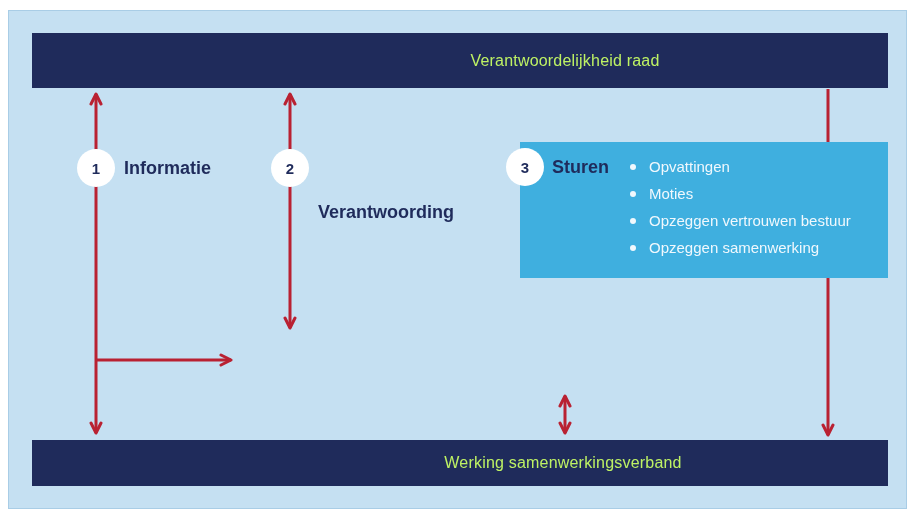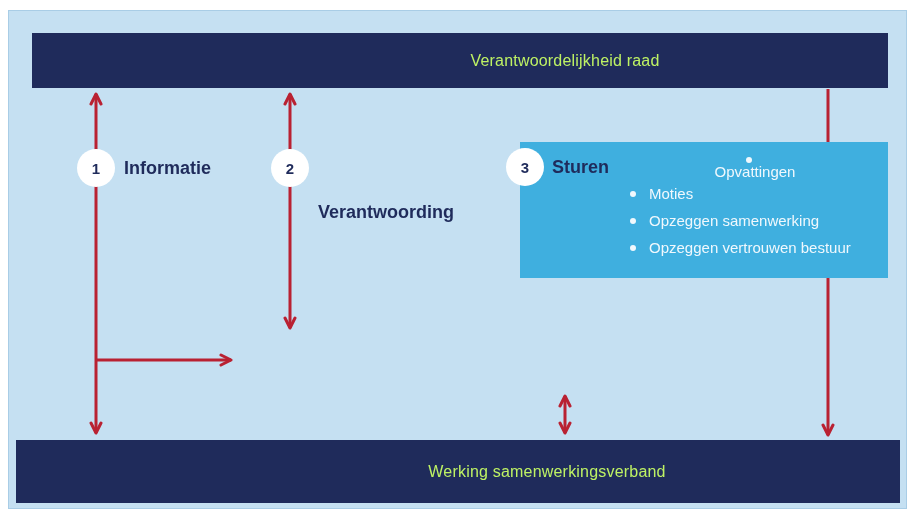--- a/index.html
+++ b/index.html
@@ -4,33 +4,33 @@
 <style>
   html,body{margin:0;padding:0;background:#ffffff;}
   body{font-family:"Liberation Sans", sans-serif;}
   .canvas{position:relative;width:916px;height:520px;background:#ffffff;overflow:hidden;}
   .panel{position:absolute;left:8px;top:10px;width:899px;height:499px;background:#c5e0f2;border:1px solid #a9cde6;box-sizing:border-box;}
   .arrow-layer{position:absolute;left:0;top:0;width:916px;height:520px;pointer-events:none;}
   .bar{position:absolute;background:#1f2b5b;}
   .bar-label{position:absolute;top:50%;transform:translate(-50%,-50%);color:#bef264;font-weight:normal;font-size:16px;white-space:nowrap;letter-spacing:0.2px;}
   .bar-raad{left:32px;top:33px;width:856px;height:55px;}
   .bar-college{left:238px;top:333px;width:650px;height:55px;}
-  .bar-werking{left:16px;top:440px;width:856px;height:63px;padding-left:28px;}
+  .bar-werking{left:32px;top:440px;width:856px;height:46px;}
   .circle{position:absolute;width:38px;height:38px;border-radius:50%;background:#ffffff;display:flex;align-items:center;justify-content:center;color:#1f2b5b;font-weight:bold;font-size:15px;}
   .circle-1{left:77px;top:149px;}
   .circle-2{left:271px;top:149px;}
   .circle-3{left:506px;top:148px;}
   .step-label{position:absolute;color:#1f2b5b;font-weight:bold;font-size:18px;white-space:nowrap;transform:translateY(-50%);}
   .label-informatie{left:124px;top:168px;}
   .label-verantwoording{left:318px;top:168px;margin-top:44px;}
   .label-sturen{left:552px;top:167px;}
   .sturen-box{position:absolute;left:520px;top:142px;width:368px;height:136px;background:#3fafdf;}
   .bullet-list{position:absolute;left:630px;top:150px;width:250px;display:flex;flex-direction:column;}
   .bullet-row{display:flex;align-items:center;height:19px;color:#f0f8fd;font-size:15px;white-space:nowrap;margin-top:8px;}
-  .bullet-row:first-child{margin-top:7px;flex-direction:column;}
+  .bullet-row:first-child{margin-top:7px;}
   .bullet-dot{width:6px;height:6px;border-radius:50%;background:#f0f8fd;margin-right:13px;flex:0 0 auto;}
 </style>
 </head>
 <body>
 
 <div class="canvas">
   <div class="panel"></div>
 
   <svg class="arrow-layer" width="916" height="520" viewBox="0 0 916 520">
     <defs>
@@ -58,25 +58,25 @@
     <div class="bullet-row">
         <span class="bullet-dot"></span>
         <span>Opvattingen</span>
       </div>
     <div class="bullet-row">
         <span class="bullet-dot"></span>
         <span>Moties</span>
       </div>
     <div class="bullet-row">
         <span class="bullet-dot"></span>
-        <span>Opzeggen samenwerking</span>
+        <span>Opzeggen vertrouwen bestuur</span>
       </div>
     <div class="bullet-row">
         <span class="bullet-dot"></span>
-        <span>Opzeggen vertrouwen bestuur</span>
+        <span>Opzeggen samenwerking</span>
       </div>
   </div>
 
   <div class="bar bar-raad">
     <span class="bar-label" style="left:533px;">Verantwoordelijkheid raad</span>
   </div>
   <div class="bar bar-werking">
     <span class="bar-label" style="left:531px;">Werking samenwerkingsverband</span>
   </div>
 

